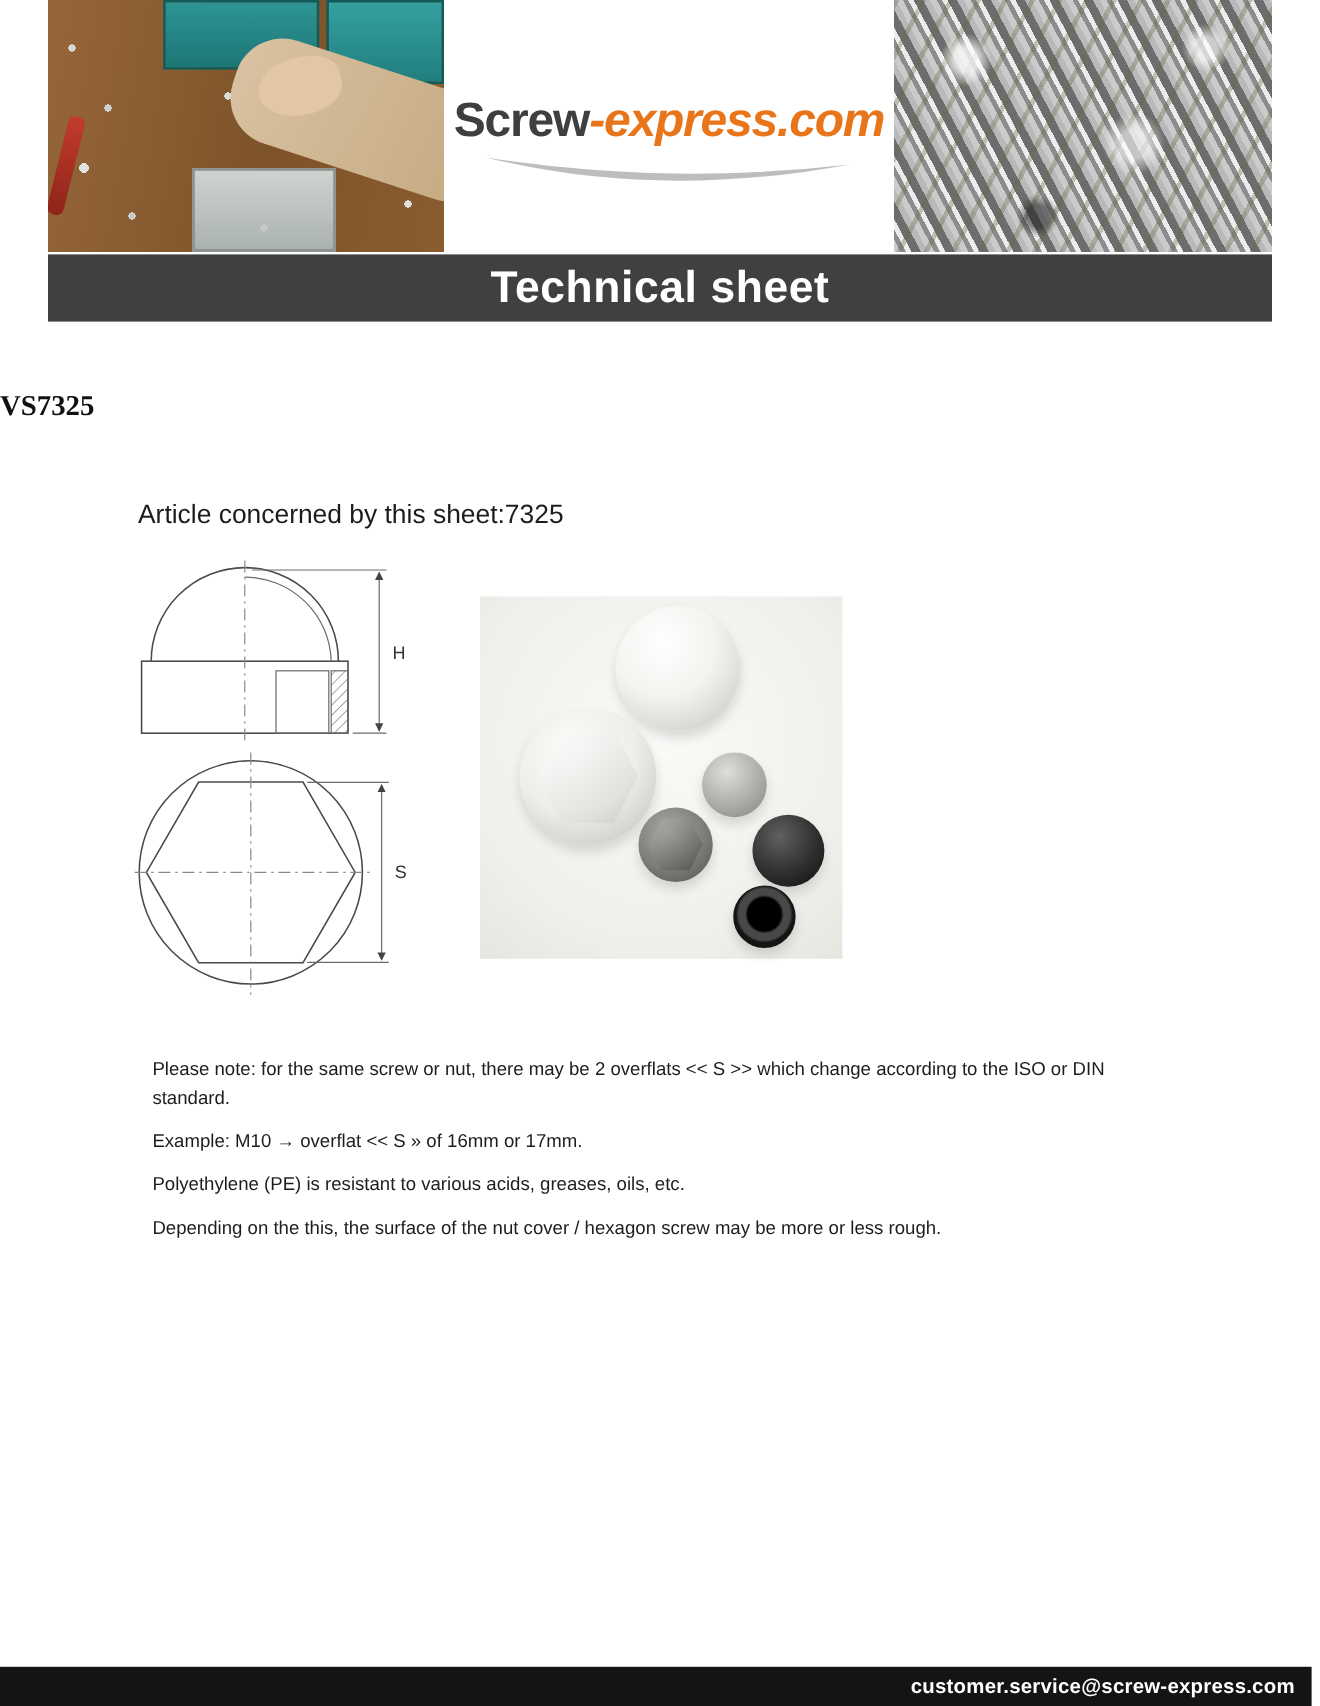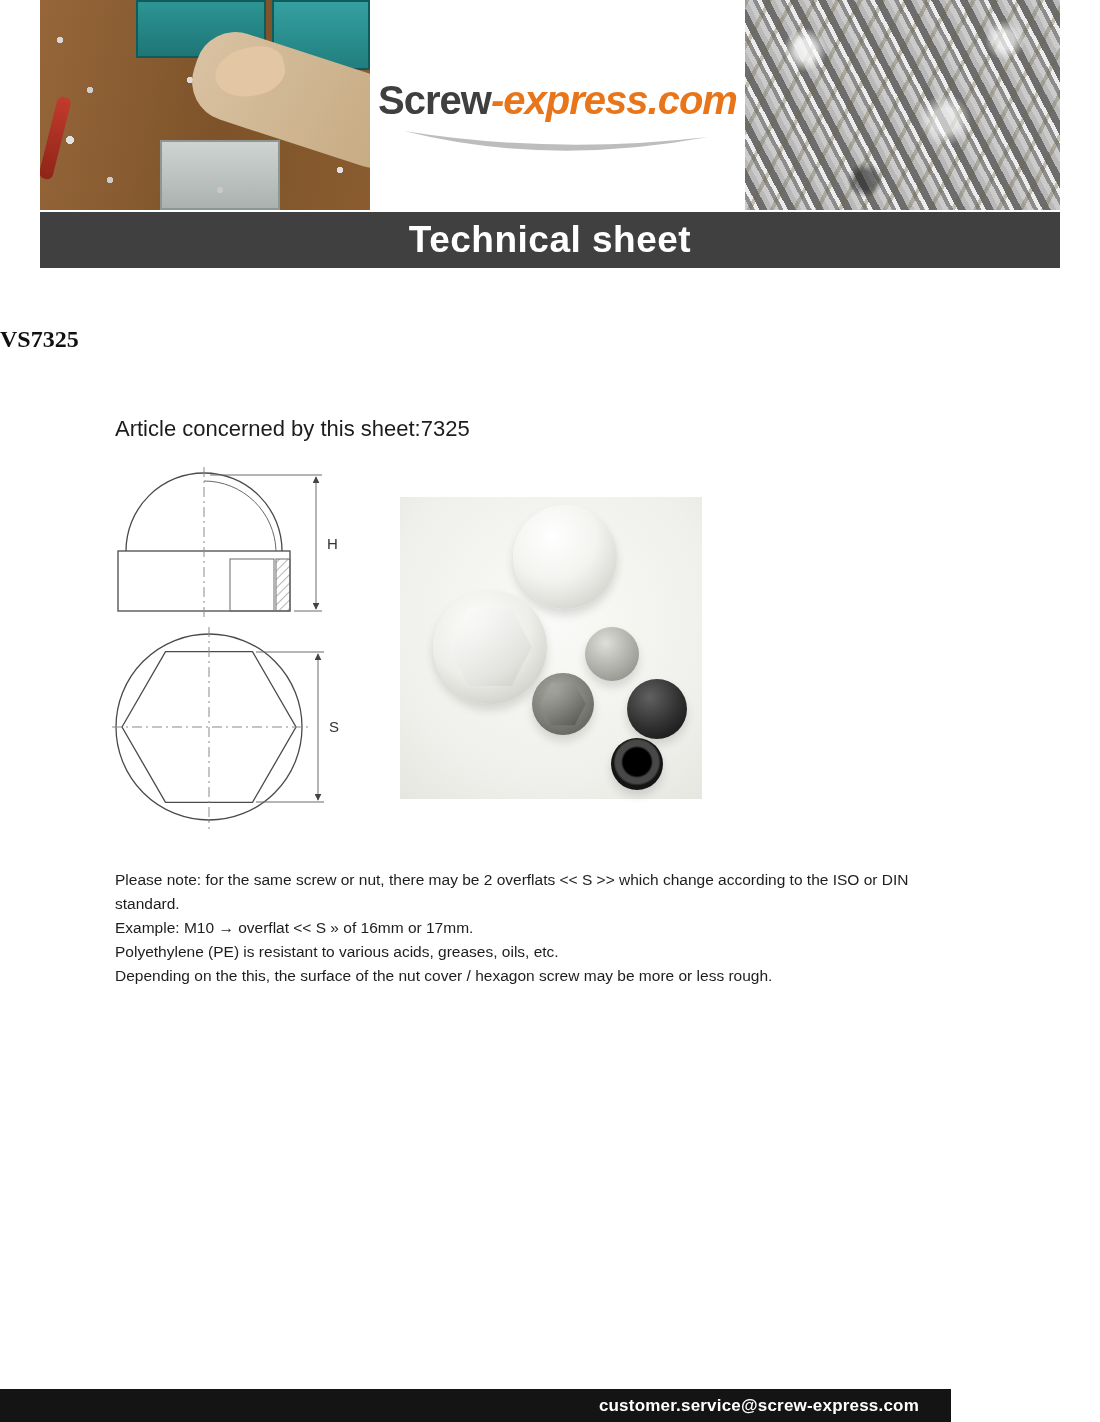--- a/index.html
+++ b/index.html
@@ -86,30 +86,30 @@
   .cap5 { left:227px; top:182px; width:60px; height:60px;
     background:radial-gradient(circle at 38% 30%, #606060 0%, #2f2f2f 55%, #0d0d0d 100%); }
   .cap6 { left:211px; top:241px; width:52px; height:52px;
     background:radial-gradient(circle at 50% 46%, #000000 0 36%, #484848 42% 56%, #141414 62% 100%); }
   .facet { position:absolute; inset:12%; clip-path:polygon(25% 5%, 75% 5%, 98% 50%, 75% 95%, 25% 95%, 2% 50%); }
   .facet-light { background:linear-gradient(140deg, rgba(255,255,255,0.85), rgba(175,175,168,0.35)); }
   .facet-dark  { background:linear-gradient(140deg, rgba(190,190,185,0.55), rgba(40,40,36,0.45)); }
 
   
   .notes { position:absolute; left:115px; top:868px; width:860px; font-size:15.5px; line-height:24px; color:#1d1d1d; }
-  .notes p { margin:0; }
+  .notes p { margin:12px; }
   .note-1 { margin-bottom:26px; }
   .note-2 { margin-bottom:44px; }
   .note-3 { margin-bottom:24px; }
   .note-4 { margin-bottom:46px; }
   .note-5 { margin-bottom:24px; }
 
   
-  .footer { position:absolute; left:0; bottom:0; width:951px; height:33px; background:#141414;
-    display:flex; align-items:center; justify-content:flex-end; padding-right:32px; }
+  .footer { position:absolute; left:0; bottom:0; width:1093px; height:33px; background:#141414;
+    display:flex; align-items:center; justify-content:flex-end; padding-right:14px; }
   .footer-email { color:#ffffff; font-weight:bold; font-size:17px; letter-spacing:0.2px; }
 </style>
 </head>
 <body>
 
 <div class="page">
 
   <div class="header">
 
     <div class="photo photo-left">

